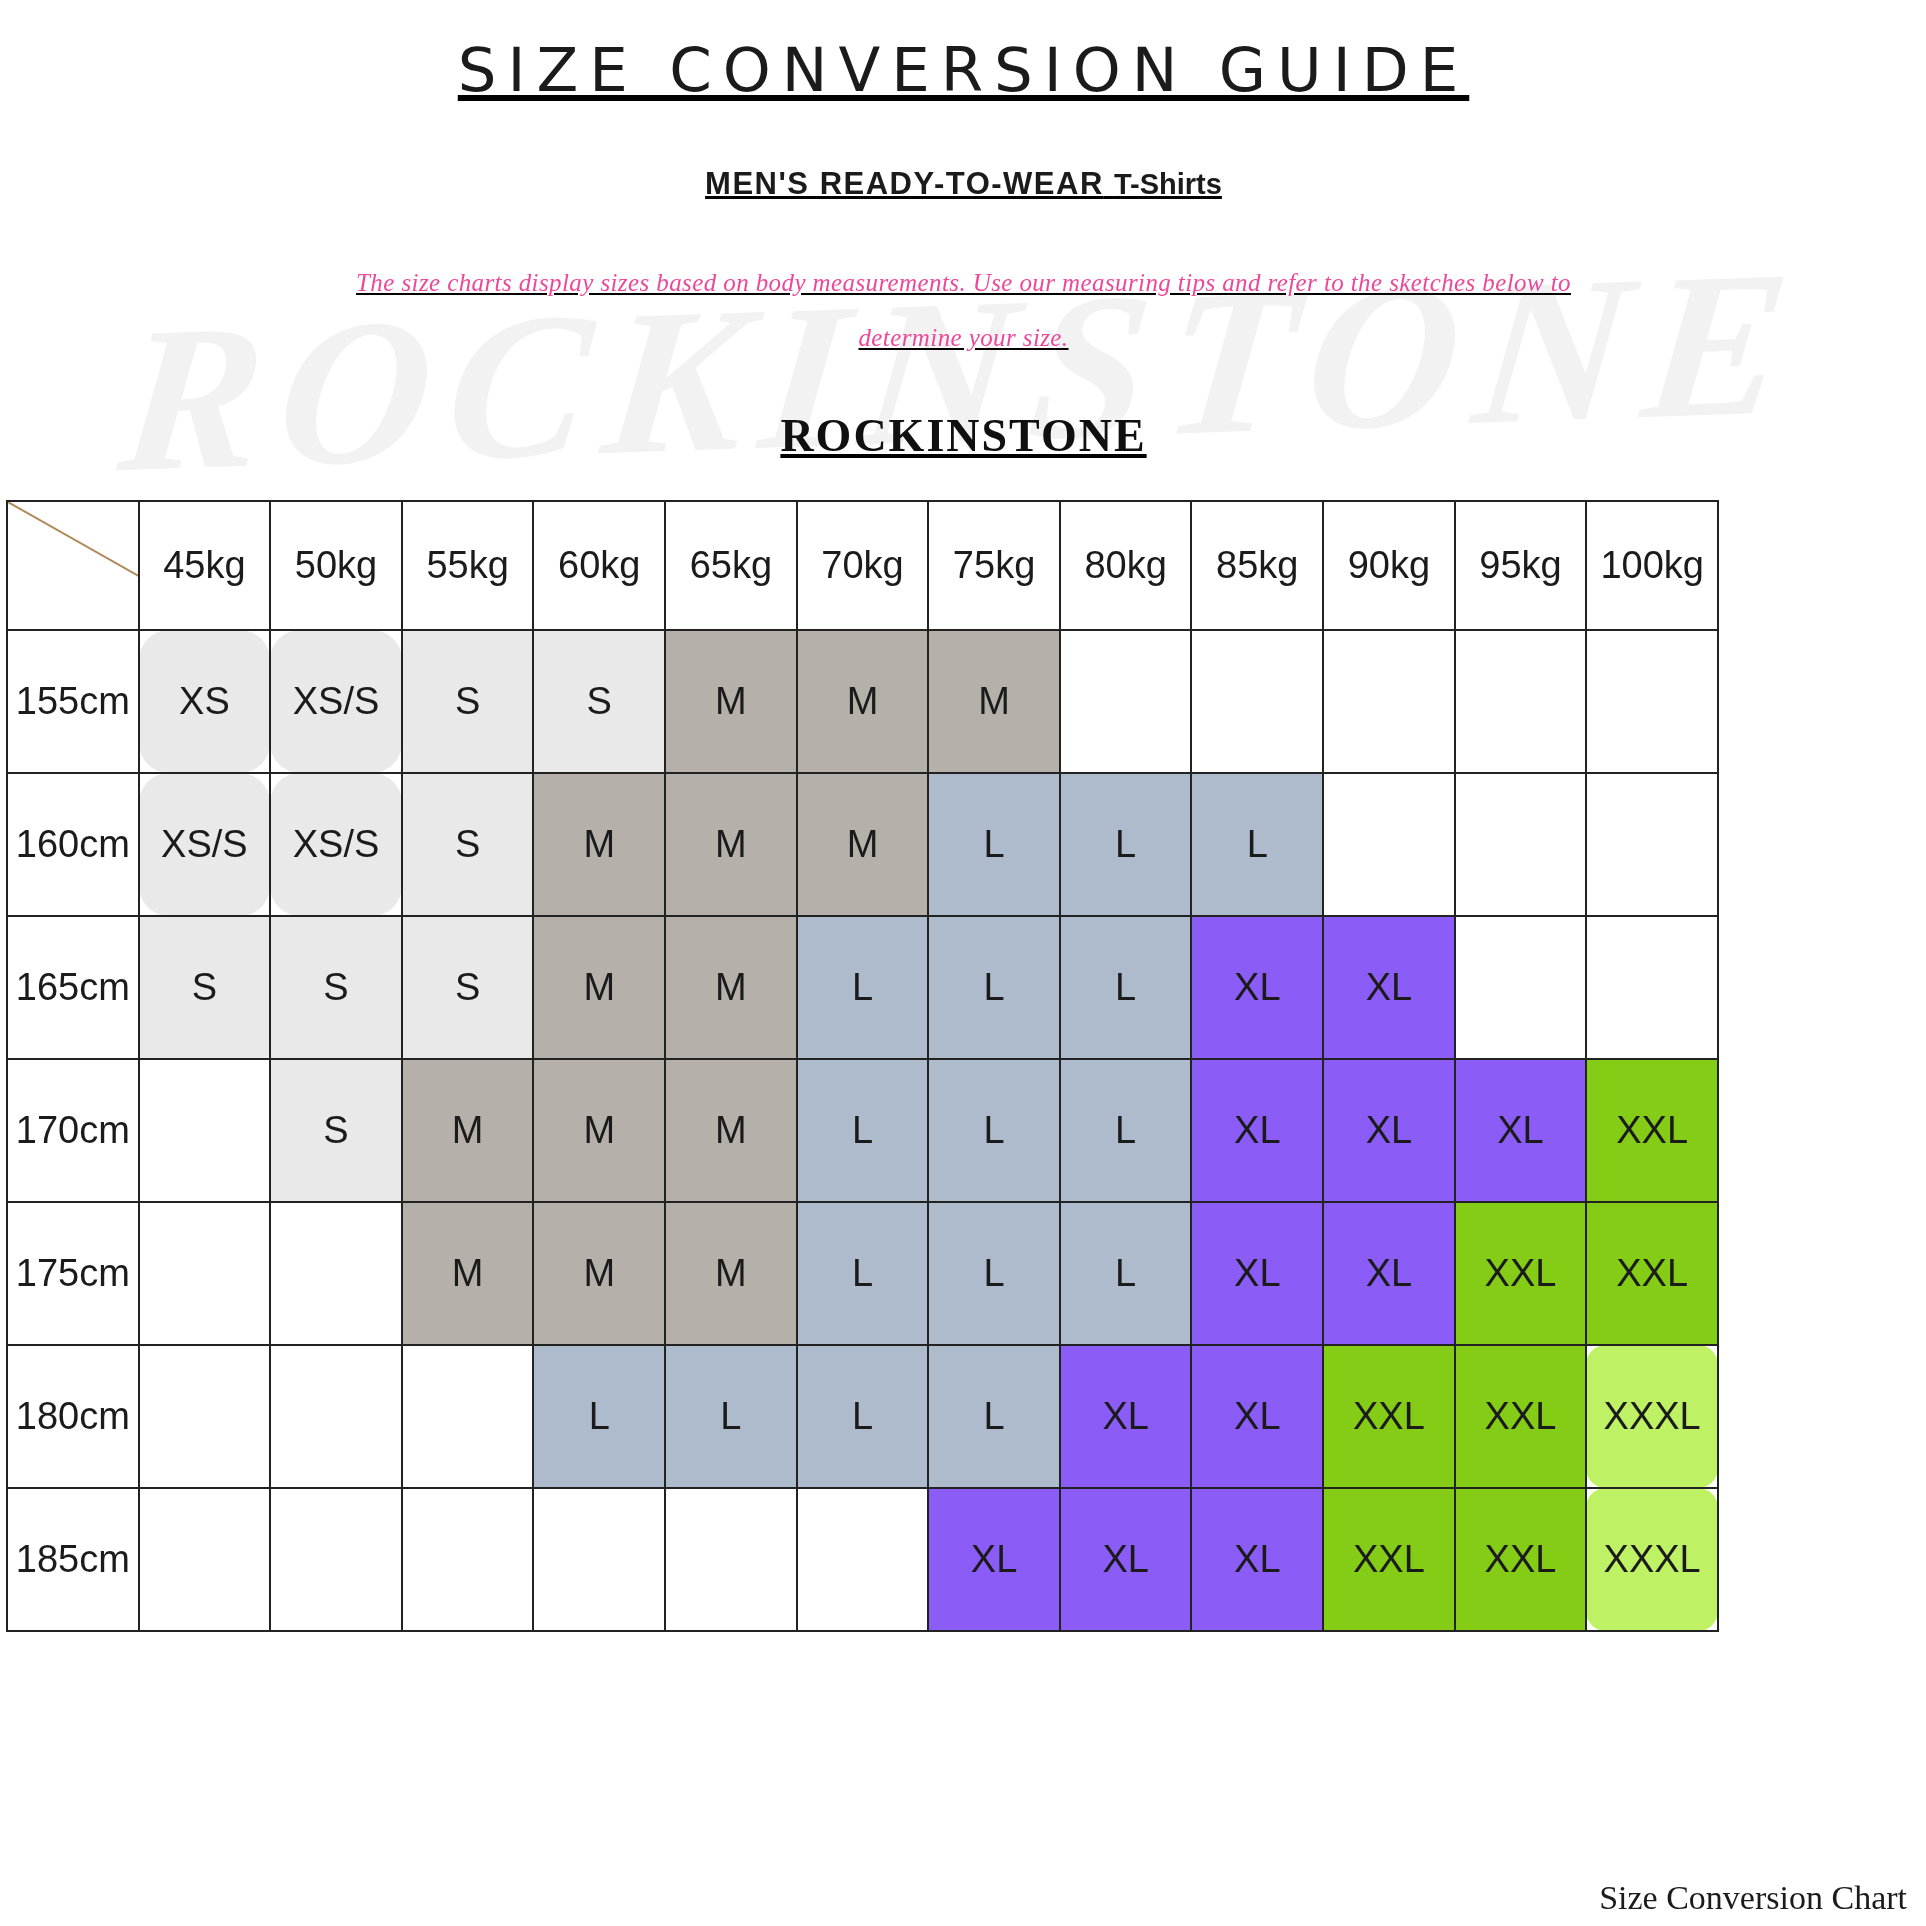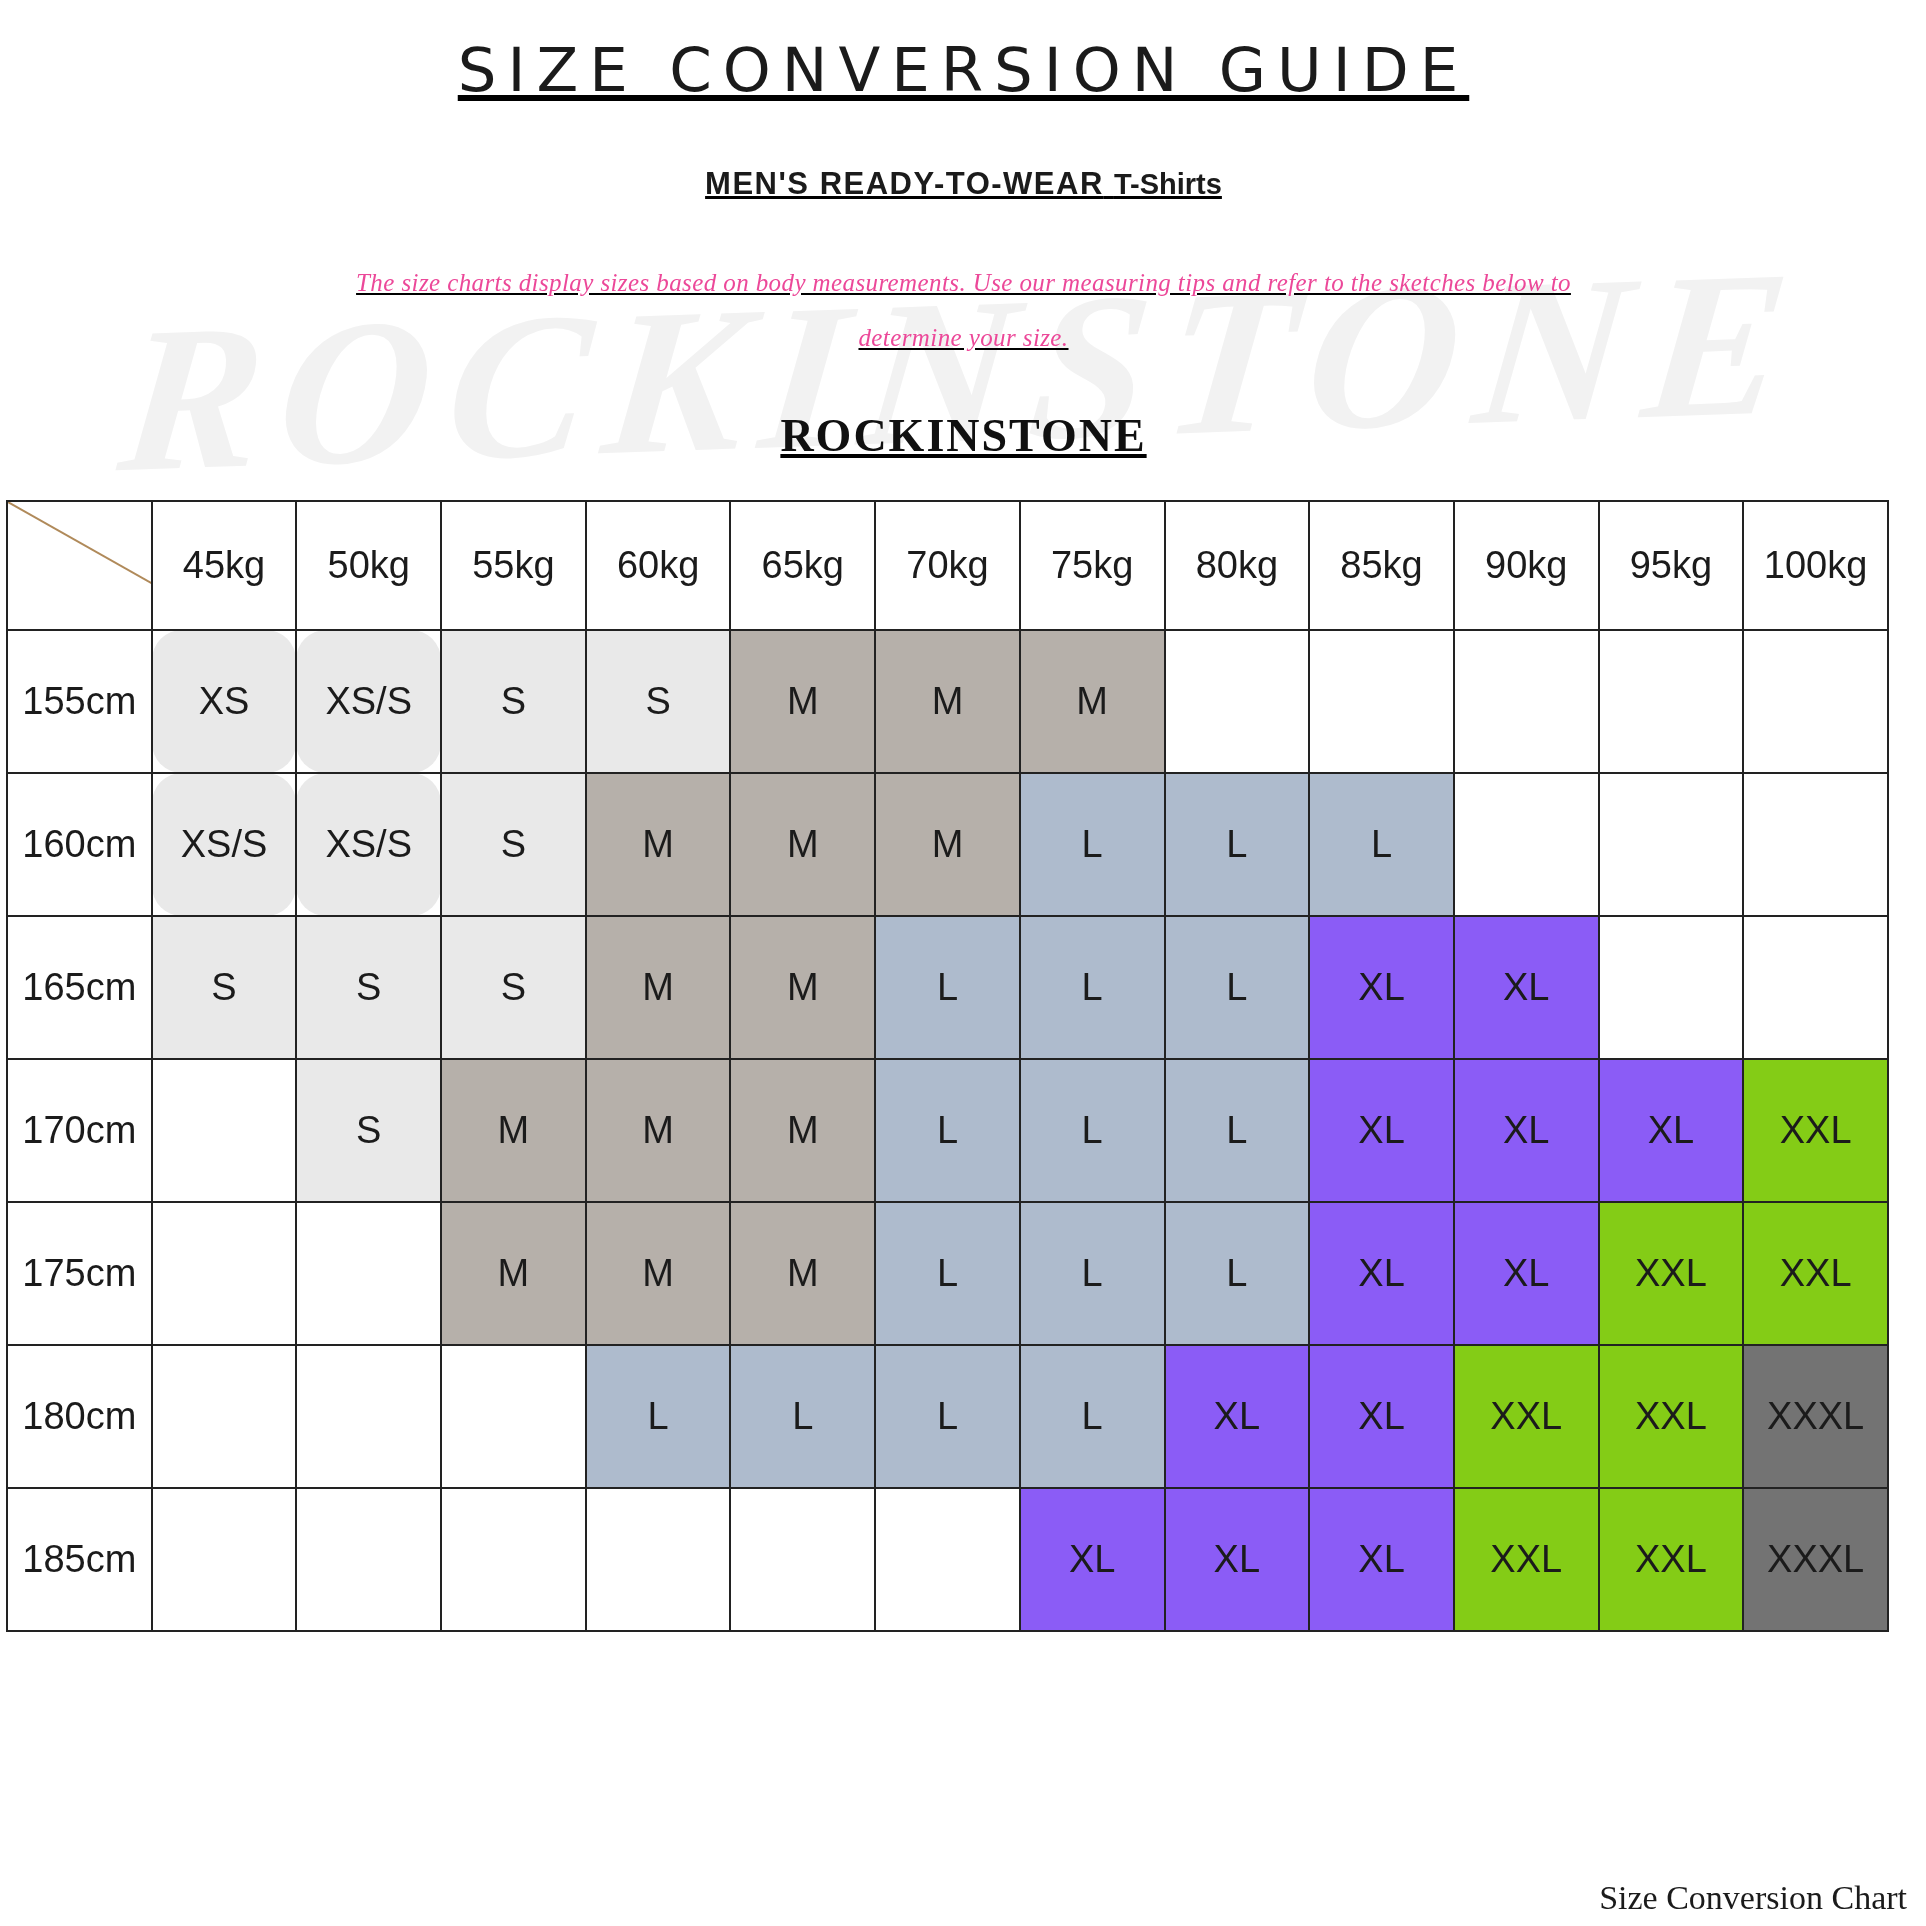--- a/index.html
+++ b/index.html
@@ -84,21 +84,21 @@
   }
   
   .table-wrap {
     position: relative;
     z-index: 2;
     margin-top: 38px;
     padding: 0 6px;
   }
   table.size-table {
     border-collapse: collapse;
-    width: 1883px;
+    width: 1713px;
     table-layout: fixed;
   }
   table.size-table td, table.size-table th {
     border: 2px solid #222;
     text-align: center;
     vertical-align: middle;
     font-size: 38px;
     font-weight: 400;
     color: #1b1b1b;
     height: 143px;
@@ -124,21 +124,21 @@
     font-size: 38px;
     background: #fff;
   }
   td.c-empty { background: #ffffff; }
   td.c-xs    { background: #e9e9e9; border-radius: 30px; }
   td.c-s     { background: #e9e9e9; }
   td.c-m     { background: #b6b0aa; }
   td.c-l     { background: #aebbcd; }
   td.c-xl    { background: #8b5cf6; }
   td.c-xxl   { background: #84cc16; }
-  td.c-xxxl  { background: #737373; }
+  td.c-xxxl  { background: #bef264; border-radius: 20px; }
   
   .footer {
     position: absolute;
     right: 20px;
     bottom: 10px;
     font-family: "Liberation Serif", serif;
     font-size: 34px;
     color: #1b1b1b;
     z-index: 3;
   }

